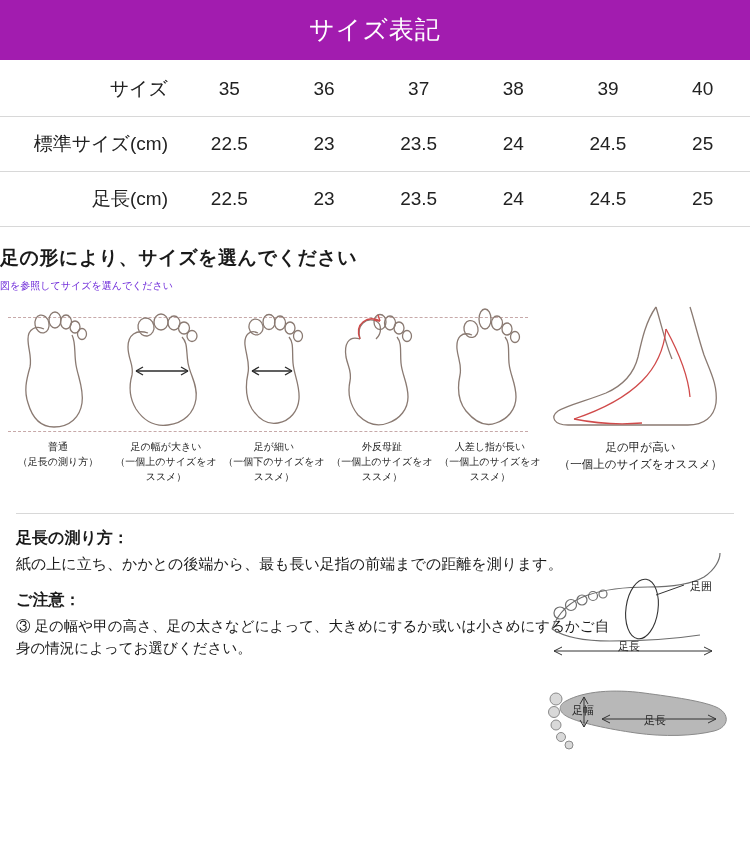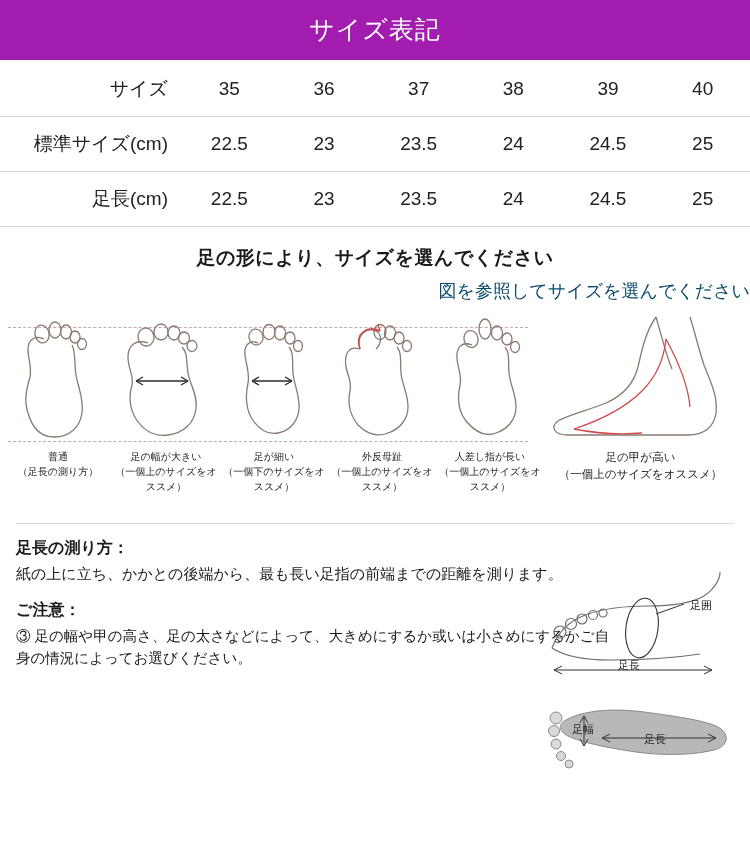--- a/index.html
+++ b/index.html
@@ -49,30 +49,30 @@
     border-bottom: 1px solid #d8d8d8;
   }
   .size-table td.rowhead {
     text-align: right;
     padding-right: 14px;
     width: 168px;
   }
 
   
   .shape-title {
-    text-align: center;
+    text-align: left;
     font-size: 19px;
     font-weight: bold;
     margin-top: 18px;
     letter-spacing: 0.5px;
   }
   .shape-sub {
-    text-align: right;
-    font-size: 18px;
-    color: #0c4a6e;
+    text-align: left;
+    font-size: 10px;
+    color: #6d28d9;
     margin-top: 8px;
   }
   .feet-row {
     position: relative;
     margin-top: 6px;
     height: 210px;
   }
   .foot-cell {
     position: absolute;
     top: 0;
@@ -137,21 +137,21 @@
     margin-top: 14px;
     width: 600px;
   }
   .notes .block2 p {
     font-size: 14.5px;
     line-height: 1.58;
   }
   .foot-diagram {
     position: absolute;
     right: 6px;
-    top: 46px;
+    top: 37px;
     width: 200px;
     height: 230px;
   }
   .diag-label {
     position: absolute;
     font-size: 11px;
     color: #222;
     background: transparent;
   }
   svg { display: block; }

